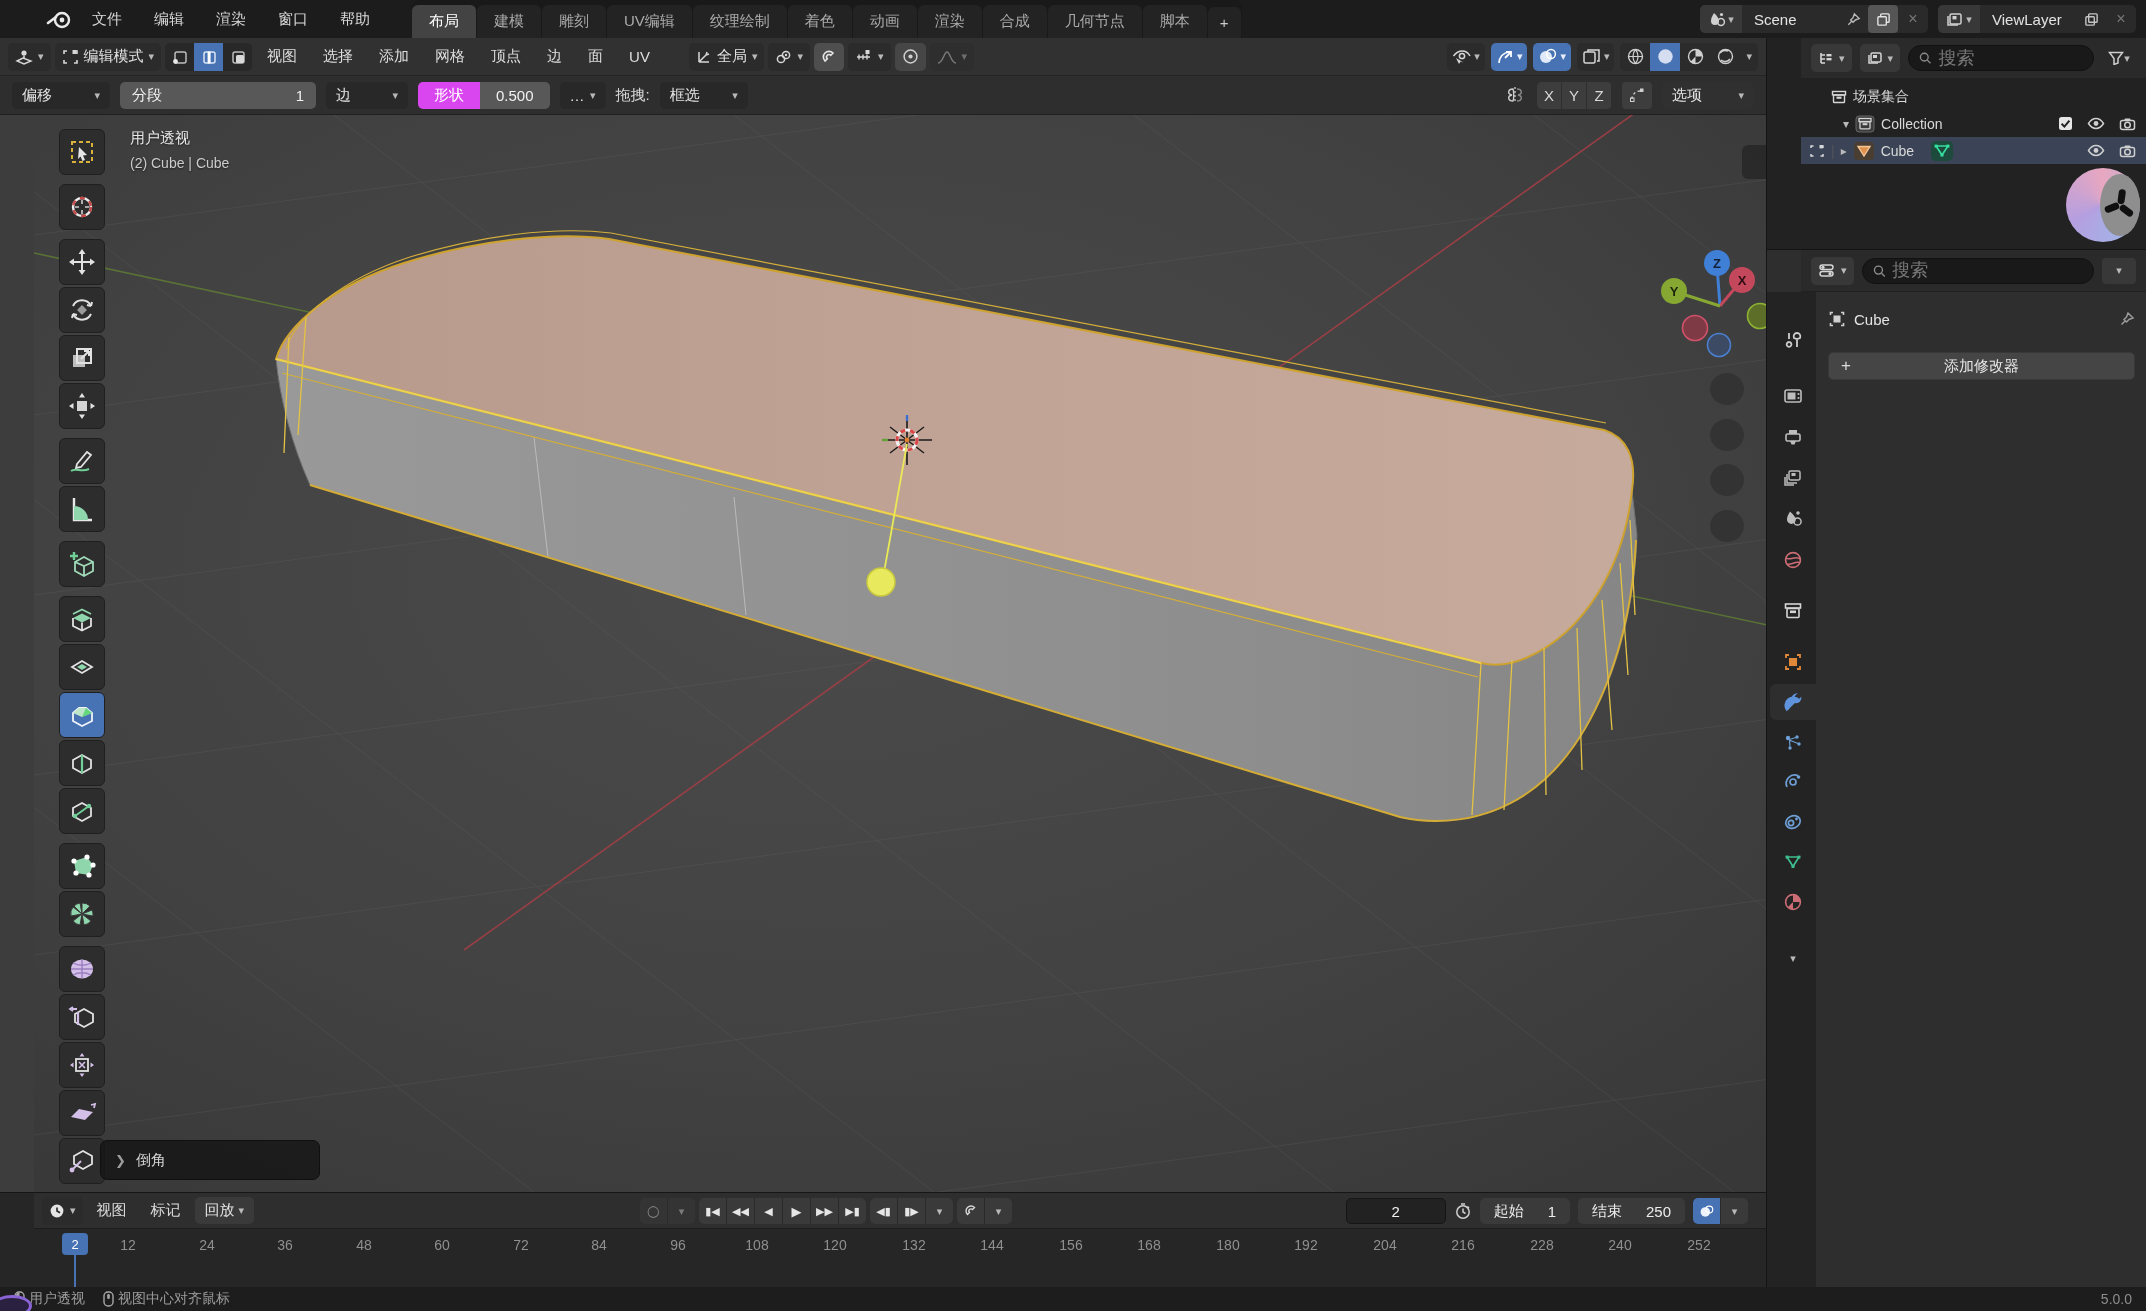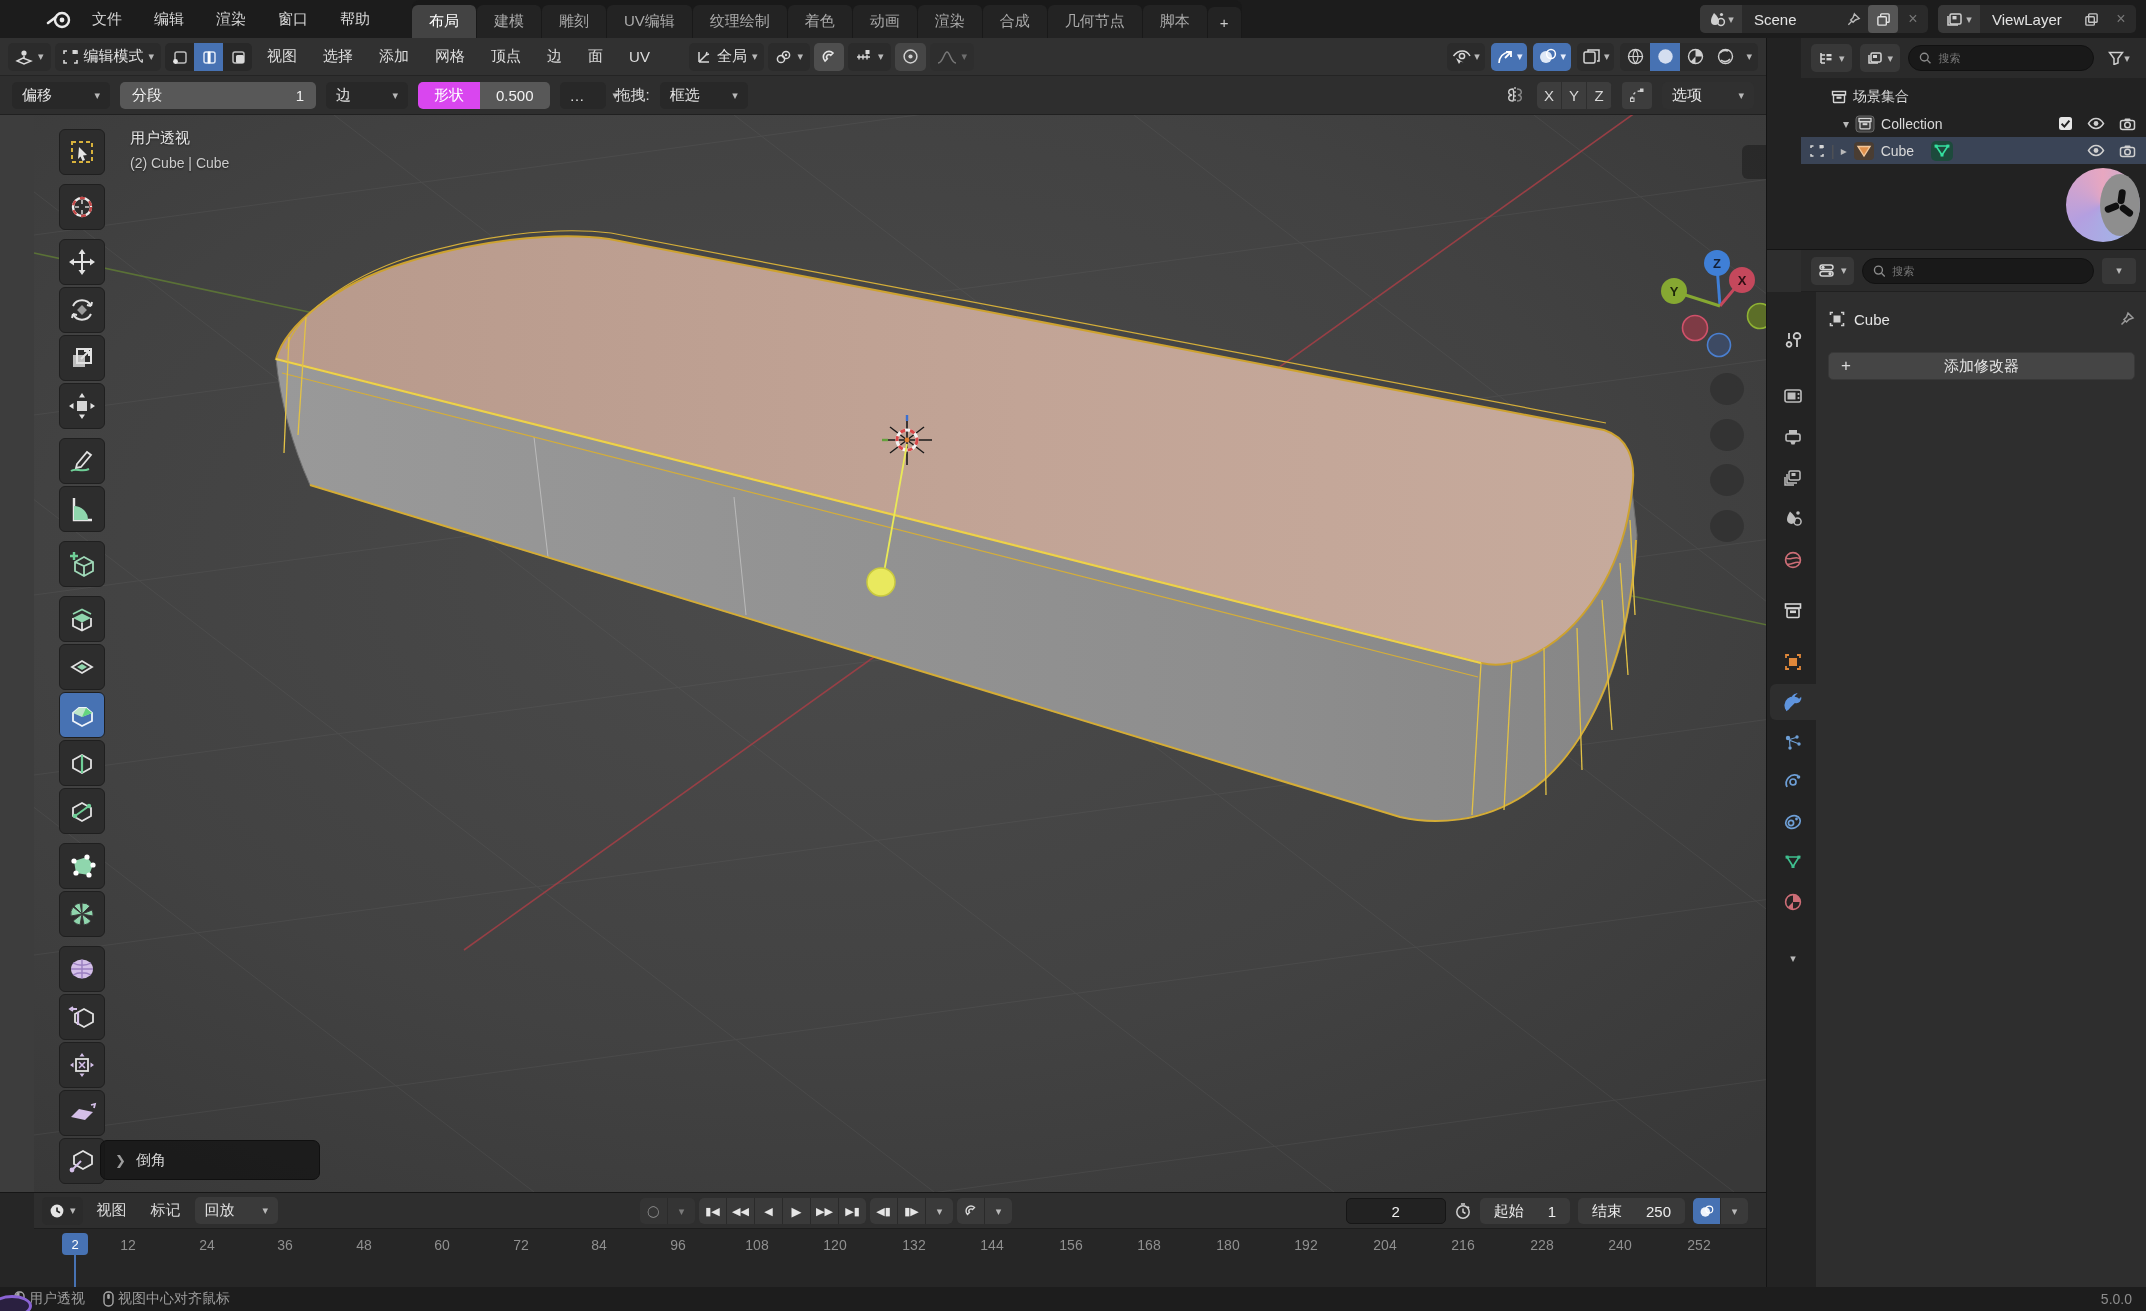--- a/index.html
+++ b/index.html
@@ -34,21 +34,21 @@
   .modebtns .mb { width:29px; height:28px; display:flex; align-items:center; justify-content:center; }
   .modebtns .mb.on { background:#4772b3; }
   #vphead-right { margin-left:auto; display:flex; align-items:center; gap:6px; }
   .tgl { height:28px; border-radius:5px; background:#2b2b2b; display:flex; align-items:center; padding:0 5px; gap:3px; }
   .tgl.blue { background:#4772b3; }
   .shadegrp { display:flex; background:#2b2b2b; border-radius:5px; overflow:hidden; height:28px; align-items:center; }
   .shadegrp .sh { width:30px; height:28px; display:flex; align-items:center; justify-content:center; }
   .shadegrp .sh.on { background:#4772b3; }
 
   #toolhead { left:0; top:76px; width:1766px; height:39px; background:#2e2e2e; border-bottom:1px solid #202020; display:flex; align-items:center; gap:10px; padding:0 12px; }
-  .dd { background:#282828; border-radius:5px; height:27px; display:flex; align-items:center; justify-content:space-between; padding:0 10px; color:#e3e3e3; gap:28px; }
+  .dd { background:#282828; border-radius:5px; height:27px; display:flex; align-items:center; justify-content:space-between; padding:0 10px; color:#e3e3e3; gap:4px; }
   .slider { background:#585858; border-radius:5px; height:27px; display:flex; align-items:center; justify-content:space-between; padding:0 12px; color:#f2f2f2; }
   .shape { display:flex; height:27px; border-radius:5px; overflow:hidden; }
   .shape .lab { background:#d946ef; color:#fff; display:flex; align-items:center; padding:0 16px; }
   .shape .val { background:#585858; color:#f2f2f2; display:flex; align-items:center; padding:0 16px; }
   .axbtn { width:25px; height:27px; background:#3d3d3d; color:#d8d8d8; display:flex; align-items:center; justify-content:center; border-right:1px solid #2e2e2e; }
   .axgrp { display:flex; border-radius:5px; overflow:hidden; }
   #toolhead-right { margin-left:auto; display:flex; align-items:center; gap:10px; }
 
   
   #viewport { left:0; top:115px; width:1766px; height:1077px; background:#3d3d3d; overflow:hidden; }
@@ -62,21 +62,21 @@
 
   #opbox { left:100px; top:1025px; width:220px; height:40px; background:rgba(22,22,22,.85); border:1px solid #101010; border-radius:7px; display:flex; align-items:center; padding:0 14px; gap:10px; color:#d6d6d6; }
 
   .navbtn { width:32px; height:32px; border-radius:50%; background:rgba(45,45,45,.65); display:flex; align-items:center; justify-content:center; }
   #collapse-tab { left:1742px; top:30px; width:24px; height:34px; background:rgba(40,40,40,.9); border-radius:6px 0 0 6px; display:flex; align-items:center; justify-content:center; color:#cfcfcf; }
 
   
   #outliner { left:1766px; top:38px; width:380px; height:212px; background:#222222; border-left:1px solid #141414; border-bottom:1px solid #141414; }
   #outliner-head { height:40px; background:#2a2a2a; display:flex; align-items:center; gap:8px; padding:0 10px; }
   .srch { flex:1; background:#191919; border:1px solid #111; border-radius:13px; height:26px; display:flex; align-items:center; gap:7px; padding:0 10px; }
-  .srch input { background:transparent; border:0; outline:none; color:#ddd; width:100%; font-size:11px; font-family:inherit; }
+  .srch input { background:transparent; border:0; outline:none; color:#ddd; width:100%; font-size:18px; font-family:inherit; }
   .srch input::placeholder { color:#787878; }
   .orow { height:27px; display:flex; align-items:center; gap:6px; padding:0 8px; color:#d9d9d9; font-size:14px; position:relative; }
   .orow.sel { background:#3a4456; }
   .orow .right-icons { position:absolute; right:10px; display:flex; gap:14px; align-items:center; }
   #blender-badge { left:2066px; top:168px; width:74px; height:74px; border-radius:50%;
     background:conic-gradient(#e8a7c0,#9fb8e8,#b49fe0,#e8a7c0); display:flex; align-items:center; justify-content:center; }
   #blender-badge .inner { width:62px; height:62px; border-radius:50%; background:#8e8e8e; display:flex; align-items:center; justify-content:center; }
 
   
   #props { left:1766px; top:250px; width:380px; height:1037px; background:#2e2e2e; border-left:1px solid #141414; }

